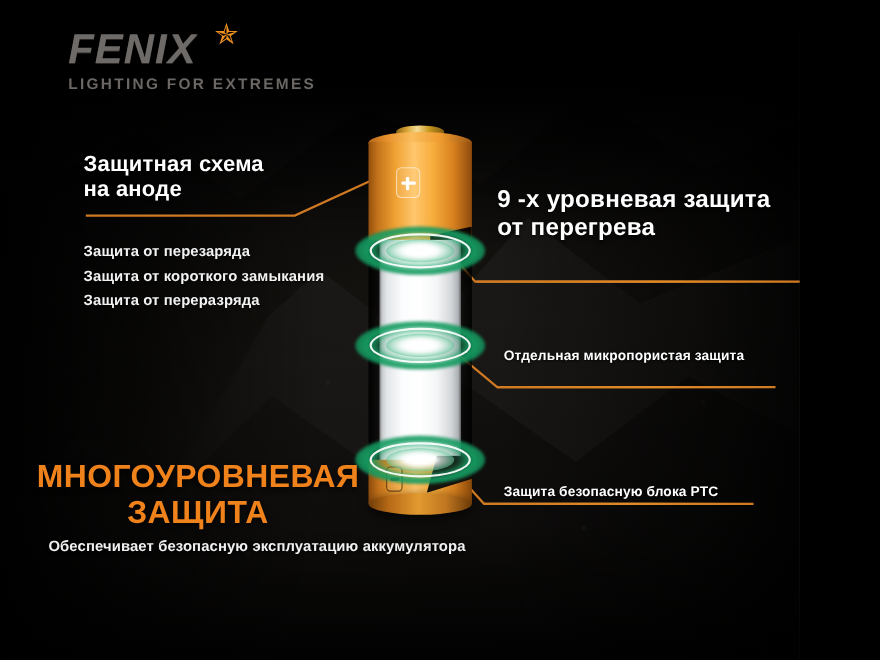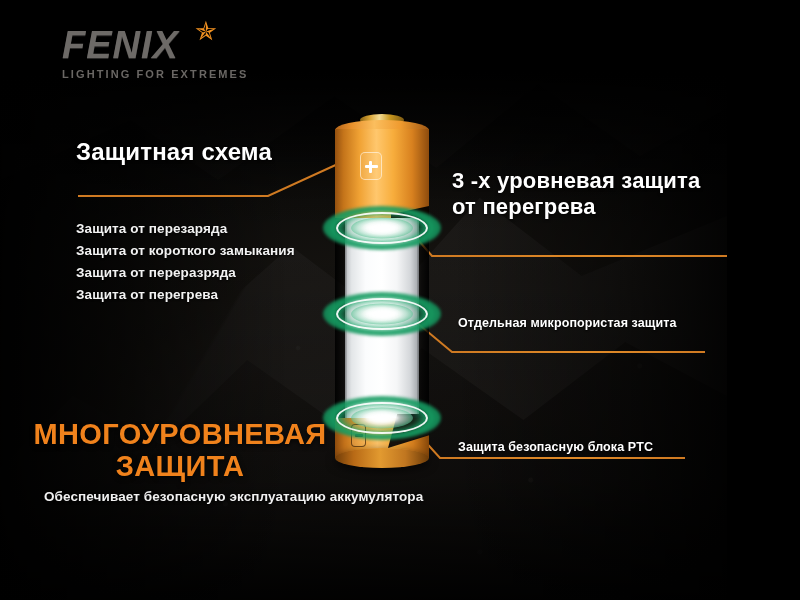--- a/index.html
+++ b/index.html
@@ -64,32 +64,32 @@
 
   
   #logo { position:absolute; left:62px; top:26px; }
   .logo-word {
     font-size:38px; font-weight:bold; letter-spacing:1px; line-height:1;
     color:#6d6a67; font-style:italic;
     font-family:"Liberation Sans", sans-serif;
     text-shadow:0 1px 0 #2b2a29;
   }
   .logo-tag {
-    margin-top:4px; font-size:11px; letter-spacing:2.1px;
+    margin-top:4px; font-size:14px; letter-spacing:2.1px;
     color:#6a6764; font-weight:bold;
   }
   .logo-star {
     position:absolute; left:133px; top:-8px; width:26px; height:26px;
     color:#f09020; font-size:26px; line-height:26px;
   }
 
   
   .h-left {
     position:absolute; left:76px; top:138px;
-    font-size:24px; font-weight:bold; color:#ffffff; line-height:1.16;
+    font-size:20px; font-weight:bold; color:#ffffff; line-height:1.16;
     letter-spacing:.2px; text-shadow:0 1px 3px rgba(0,0,0,.8);
   }
   .h-right {
     position:absolute; left:452px; top:168px;
     font-size:22px; font-weight:bold; color:#ffffff; line-height:1.18;
     letter-spacing:.2px; text-shadow:0 1px 3px rgba(0,0,0,.8);
   }
 
   
   #left-list {
@@ -296,31 +296,31 @@
     <div class="ring" id="ring3">
       <div class="r-outer"></div>
         <div class="r-mid"></div>
         <div class="r-in"></div>
         <div class="r-core"></div>
     </div>
   </div>
 
   <div class="h-left">
     <div>Защитная схема</div>
+    <div>на аноде</div>
   </div>
 
   <div id="left-list">
     <div>Защита от перезаряда</div>
     <div>Защита от короткого замыкания</div>
     <div>Защита от переразряда</div>
-    <div>Защита от перегрева</div>
   </div>
 
   <div class="h-right">
-    <div>3 -х уровневая защита</div>
+    <div>9 -х уровневая защита</div>
     <div>от перегрева</div>
   </div>
 
   <div class="r-rule" style="left:433px; top:255px; width:298px;"></div>
 
   <div class="r-label" style="left:458px; top:316px;">Отдельная микропористая защита</div>
   <div class="r-rule" style="left:452px; top:351px; width:254px;"></div>
 
   <div class="r-label" style="left:458px; top:440px;">Защита безопасную блока PTC</div>
   <div class="r-rule" style="left:440px; top:457px; width:246px;"></div>

